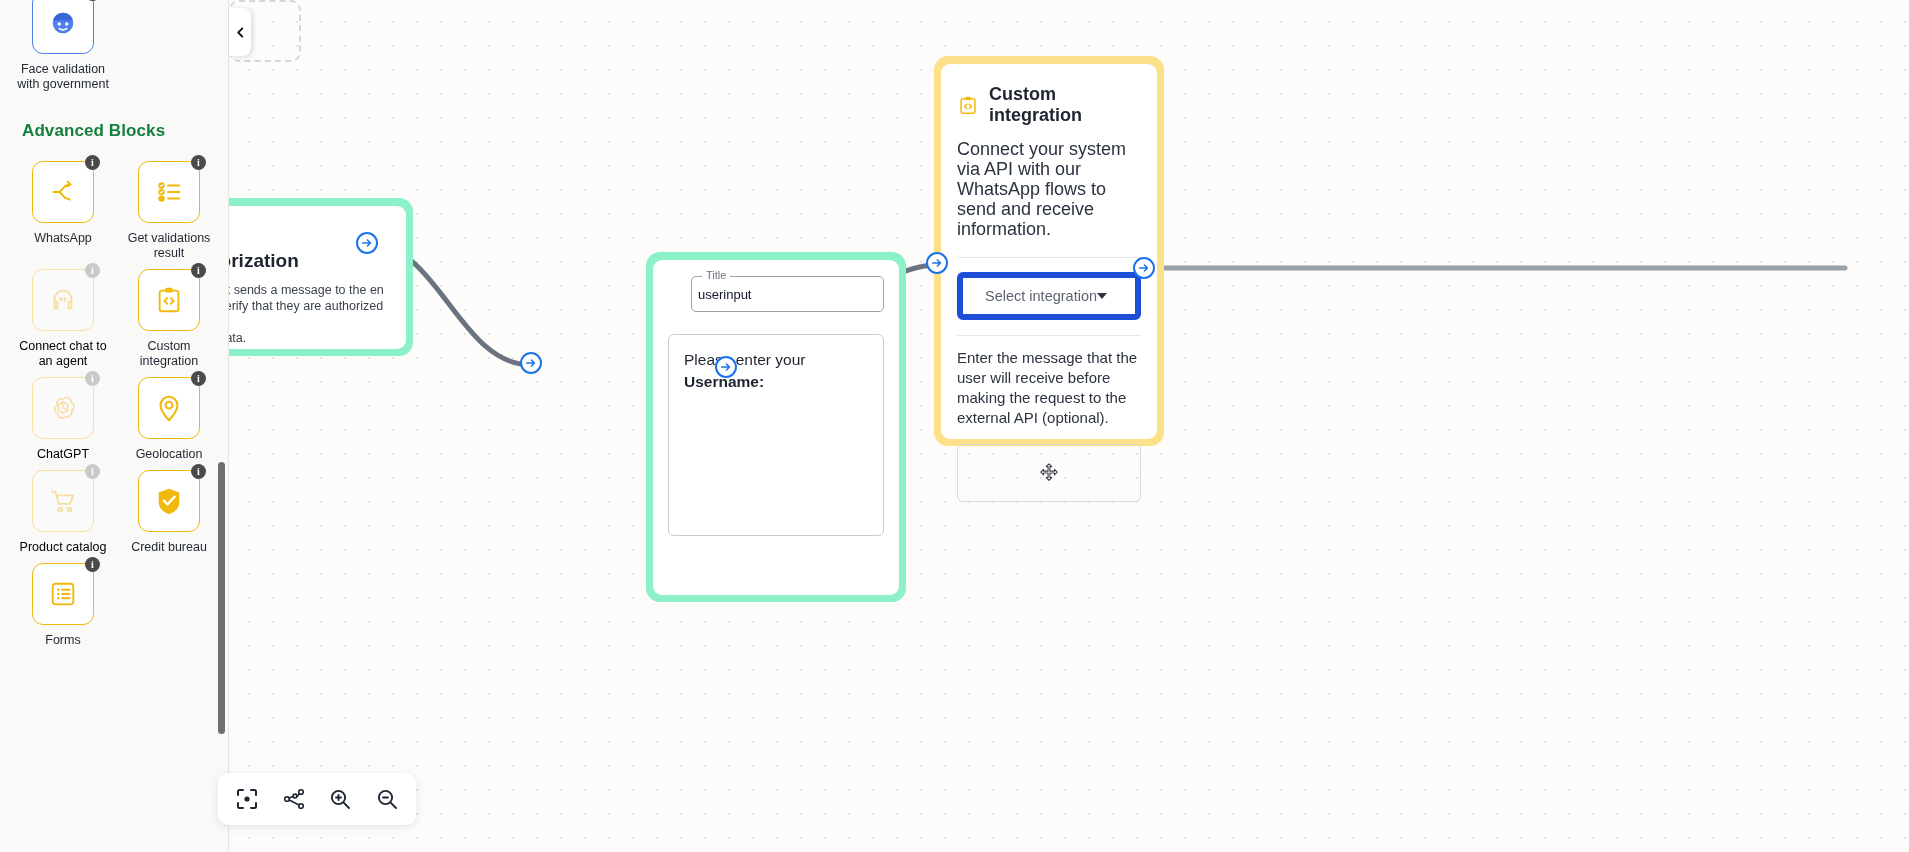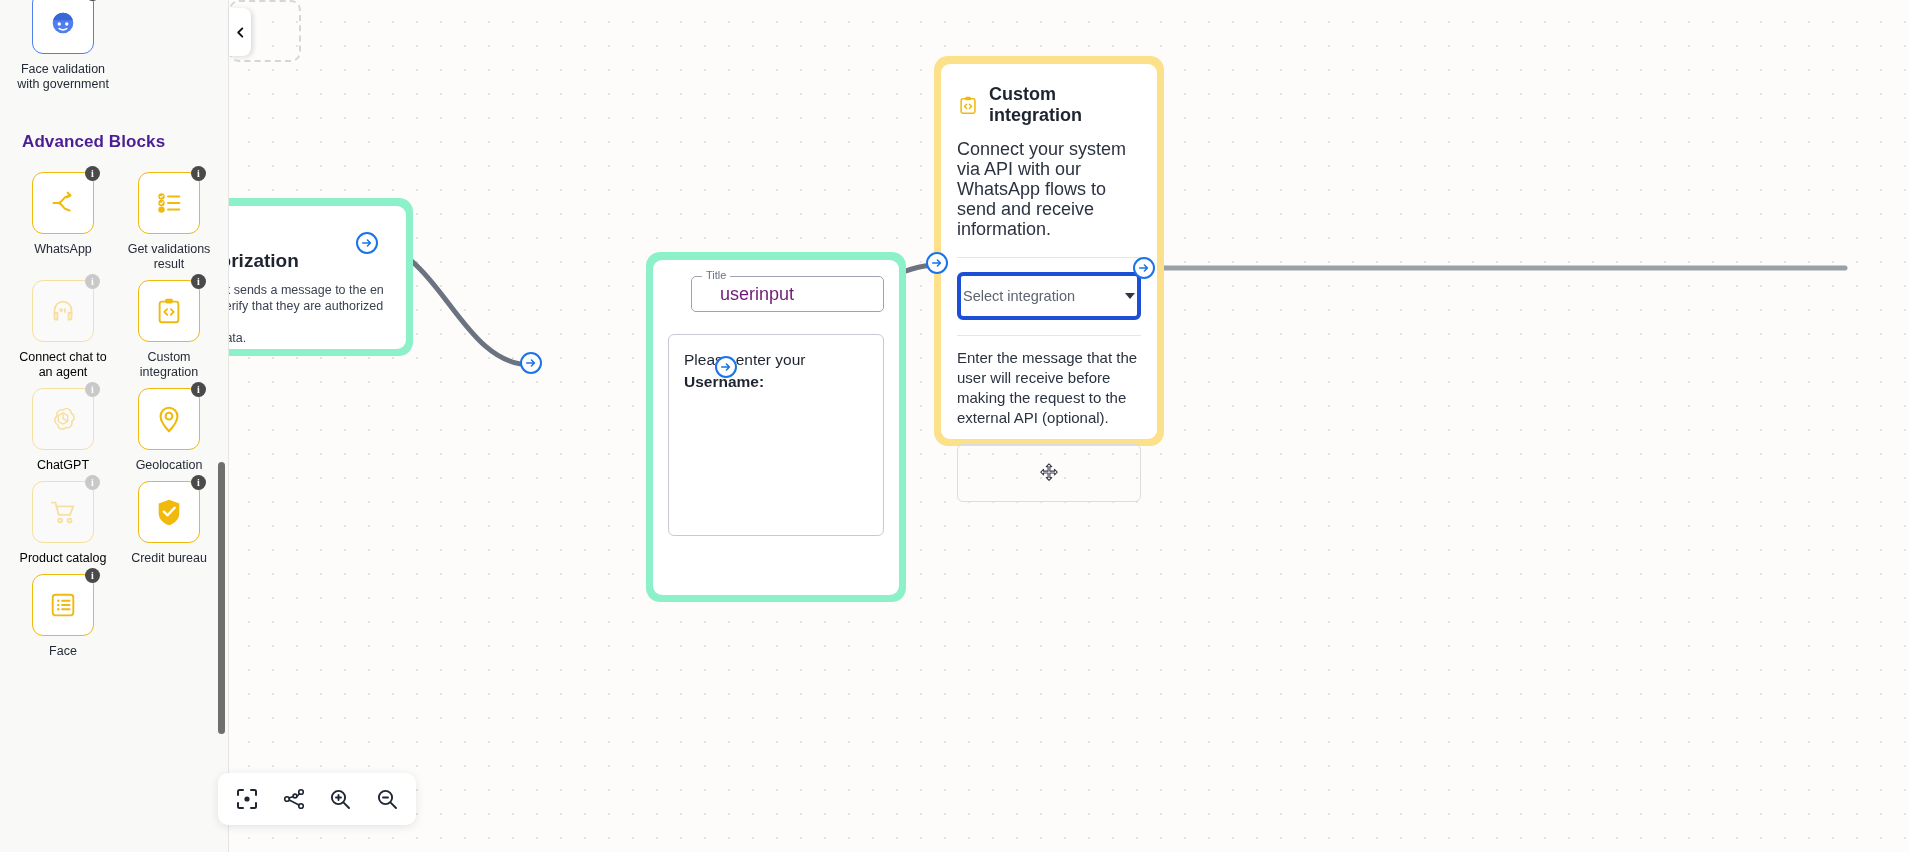--- a/index.html
+++ b/index.html
@@ -18,22 +18,22 @@
     background: #f9f9f8;
     border-right: 1px solid #e4e4e2;
     overflow: hidden;
   }
   #sidebar-scroll {
     position: absolute; left: 0; top: -118px;
     width: 229px; height: 1100px;
     padding: 0 10px;
   }
   .section-title {
-    font-size: 17px; font-weight: 700; color: #4c1d95;
-    margin: 40px 0 14px 12px; letter-spacing: .1px;
+    font-size: 17px; font-weight: 700; color: #15803d;
+    margin: 29px 0 14px 12px; letter-spacing: .1px;
   }
   .block-grid {
     display: grid; grid-template-columns: repeat(2, 106px);
     column-gap: 0px; row-gap: 2px; margin-left: 0px;
   }
   .block-cell {
     width: 106px; display: flex; flex-direction: column;
     align-items: center; padding-top: 6px;
   }
   .block-tile {
@@ -120,21 +120,21 @@
   }
   .field-wrap { position: relative; margin-bottom: 22px; margin-left: 23px; }
   .field-legend {
     position: absolute; left: 11px; top: -7px;
     background: #fff; padding: 0 4px;
     font-size: 11px; color: #6b7280;
   }
   .field-box {
     border: 1px solid #9ca3af; border-radius: 5px;
     height: 36px; display: flex; align-items: center;
-    padding: 0 28px; font-size: 18px; color: #701a75;
+    padding: 0 6px; font-size: 13px; color: #0f172a;
   }
   .msg-box {
     border: 1px solid #c7cbd1; border-radius: 6px;
     height: 202px; padding: 14px 15px;
     font-size: 15.5px; line-height: 22px; color: #1e2430;
   }
   .msg-box b { font-weight: 700; }
 
   
   #node-custom {
@@ -143,23 +143,23 @@
   }
   #node-custom .inner {
     width: 100%; height: 100%; background: #fff;
     border-radius: 9px; padding: 20px 16px;
   }
   .chead { display: flex; align-items: center; gap: 10px; margin-bottom: 13px; }
   .chead .ctitle { font-size: 18px; font-weight: 700; color: #1e2430; }
   .cdesc { font-size: 18px; line-height: 20px; color: #2b3240; }
   .hr { height: 1px; background: #e6e6e6; margin: 18px 0 14px; }
   .select-box {
-    border: 4px solid #1d4ed8; border-radius: 6px; height: 48px;
-    display: flex; align-items: center; justify-content: space-between;
-    padding: 0 2px; cursor: pointer;
+    border: 6px solid #1d4ed8; border-radius: 6px; height: 48px;
+    display: flex; align-items: center; 
+    padding: 0 22px; cursor: pointer;
   }
   .select-box span { font-size: 14.5px; color: #5c6470; }
   .caret { width: 0; height: 0; border-left: 5px solid transparent;
            border-right: 5px solid transparent; border-top: 6px solid #2f3640; }
   .hr2 { height: 1px; background: #e6e6e6; margin: 15px 0 12px; }
   .cnote { font-size: 15px; line-height: 20px; color: #2b3240; }
   .drop-area {
     margin-top: 16px; border: 1px solid #d9dce1; border-radius: 6px;
     height: 58px; display: flex; align-items: center; justify-content: center;
   }
@@ -326,21 +326,21 @@
           <div class="block-tile">
             <span class="info-badge">i</span>
             <svg class="ico" viewBox="0 0 32 32" fill="none" stroke="#f0b90b" stroke-width="2">
               <rect x="5" y="5" width="22" height="22" rx="3"></rect>
               <circle cx="11" cy="11.5" r="1.3" fill="#f0b90b" stroke="none"></circle>
               <circle cx="11" cy="16" r="1.3" fill="#f0b90b" stroke="none"></circle>
               <circle cx="11" cy="20.5" r="1.3" fill="#f0b90b" stroke="none"></circle>
               <path d="M15 11.5h8M15 16h8M15 20.5h8" stroke-linecap="round"></path>
             </svg>
           </div>
-          <div class="block-label">Face</div>
+          <div class="block-label">Forms</div>
         </div>
 
       </div>
     </div>
     <div id="sidebar-thumb"></div>
   </div>
 
   <div id="collapse-btn">
     <svg viewBox="0 0 12 12" fill="none" stroke="#111" stroke-width="2" stroke-linecap="round" stroke-linejoin="round">
       <path d="M8 1.5L3.5 6 8 10.5"></path>

